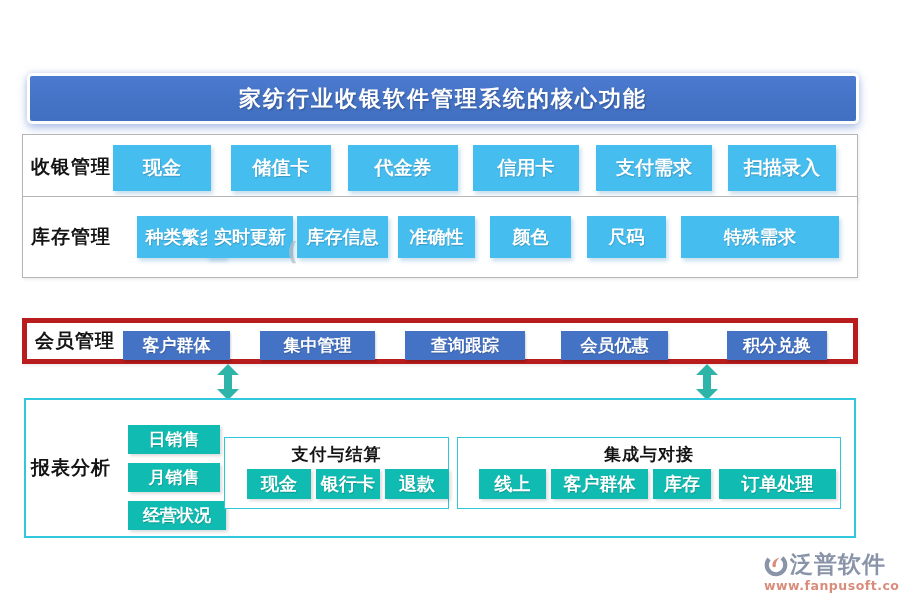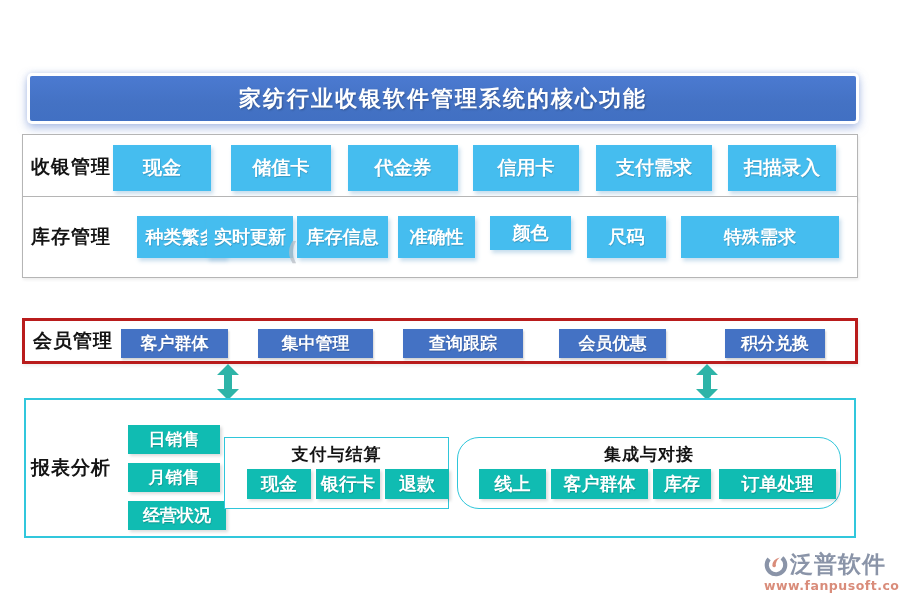--- a/index.html
+++ b/index.html
@@ -19,21 +19,21 @@
     text-shadow: 1px 1px 2px rgba(0,0,0,0.25);
   }
 
   
   .row-box {
     position: absolute; left: 22px; width: 836px; background: #ffffff;
     border: 1px solid #b5b5b5; box-shadow: 1px 2px 3px rgba(0,0,0,0.07);
   }
   .row-cashier   { top: 134px; height: 66px; }
   .row-inventory { top: 196px; height: 82px; }
-  .row-member    { top: 318px; height: 46px; border: 3px solid #b91c1c; }
+  .row-member    { top: 318px; height: 46px; border: 5px solid #b91c1c; }
 
   .row-label {
     position: absolute; left: 4px; top: 0; width: 88px; height: 100%;
     display: flex; align-items: center; justify-content: center;
     font-size: 19px; font-weight: bold; color: #141414; letter-spacing: 1px;
   }
 
   .btn {
     position: absolute; text-align: center; color: #ffffff; font-weight: bold;
     display: flex; align-items: center; justify-content: center;
@@ -62,21 +62,21 @@
   }
   .report-label {
     position: absolute; left: 2px; top: 0; width: 86px; height: 100%;
     display: flex; align-items: center; justify-content: center;
     font-size: 19px; font-weight: bold; color: #141414; letter-spacing: 1px;
   }
   .sub-box {
     position: absolute; top: 37px; height: 72px; border: 1px solid #2fc6da; background: #ffffff;
   }
   .sub-box-payment { left: 198px; width: 225px; }
-  .sub-box-integration { left: 431px; width: 384px; border-radius: 22px; }
+  .sub-box-integration { left: 431px; width: 384px; }
   .sub-box-title {
     position: absolute; left: 0; top: 5px; width: 100%; text-align: center;
     font-size: 17px; font-weight: bold; color: #141414; letter-spacing: 1px;
   }
 
   
   .watermark {
     position: absolute; left: 287px; top: 238px; font-size: 24px; color: #b9bec5;
     opacity: 0.75; z-index: 6; font-weight: bold;
   }
@@ -105,21 +105,21 @@
     <div class="btn btn-sky" style="left:573px;top:10px;width:116px;height:46px;">支付需求</div>
     <div class="btn btn-sky" style="left:705px;top:10px;width:108px;height:46px;">扫描录入</div>
   </div>
 
   <div class="row-box row-inventory">
     <div class="row-label">库存管理</div>
     <div class="btn btn-sky2" style="left:90px;top:19px;width:89px;height:42px;margin-left:24px;">种类繁多</div>
     <div class="btn btn-sky2" style="left:184px;top:19px;width:86px;height:42px;">实时更新</div>
     <div class="btn btn-sky2" style="left:274px;top:19px;width:91px;height:42px;">库存信息</div>
     <div class="btn btn-sky2" style="left:375px;top:19px;width:77px;height:42px;">准确性</div>
-    <div class="btn btn-sky2" style="left:467px;top:19px;width:81px;height:34px;">颜色</div>
+    <div class="btn btn-sky2" style="left:467px;top:19px;width:81px;height:42px;">颜色</div>
     <div class="btn btn-sky2" style="left:564px;top:19px;width:79px;height:42px;">尺码</div>
     <div class="btn btn-sky2" style="left:658px;top:19px;width:158px;height:42px;">特殊需求</div>
   </div>
 
   <div class="watermark">(</div>
 
   <div class="row-box row-member">
     <div class="row-label">会员管理</div>
     <div class="btn btn-navy" style="left:96px;top:8px;width:107px;height:29px;">客户群体</div>
     <div class="btn btn-navy" style="left:233px;top:8px;width:115px;height:29px;">集中管理</div>

